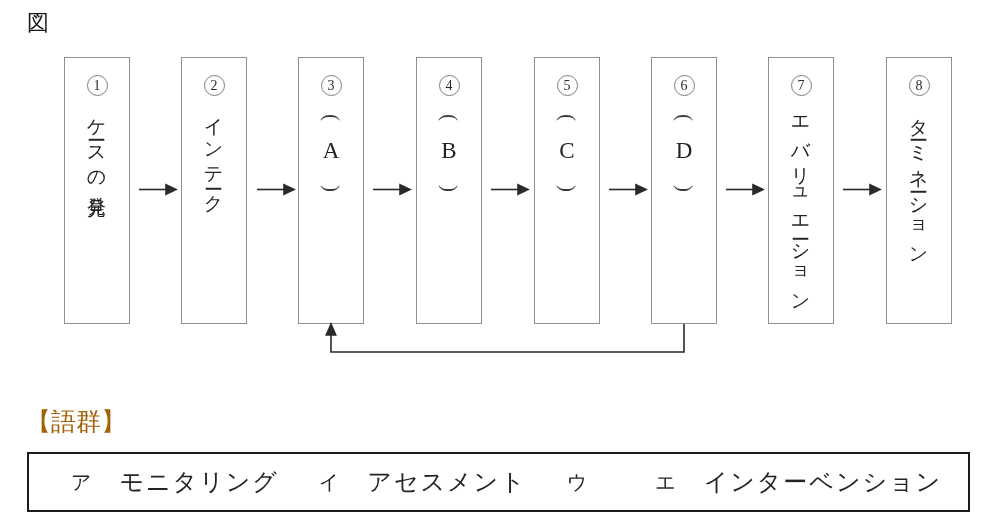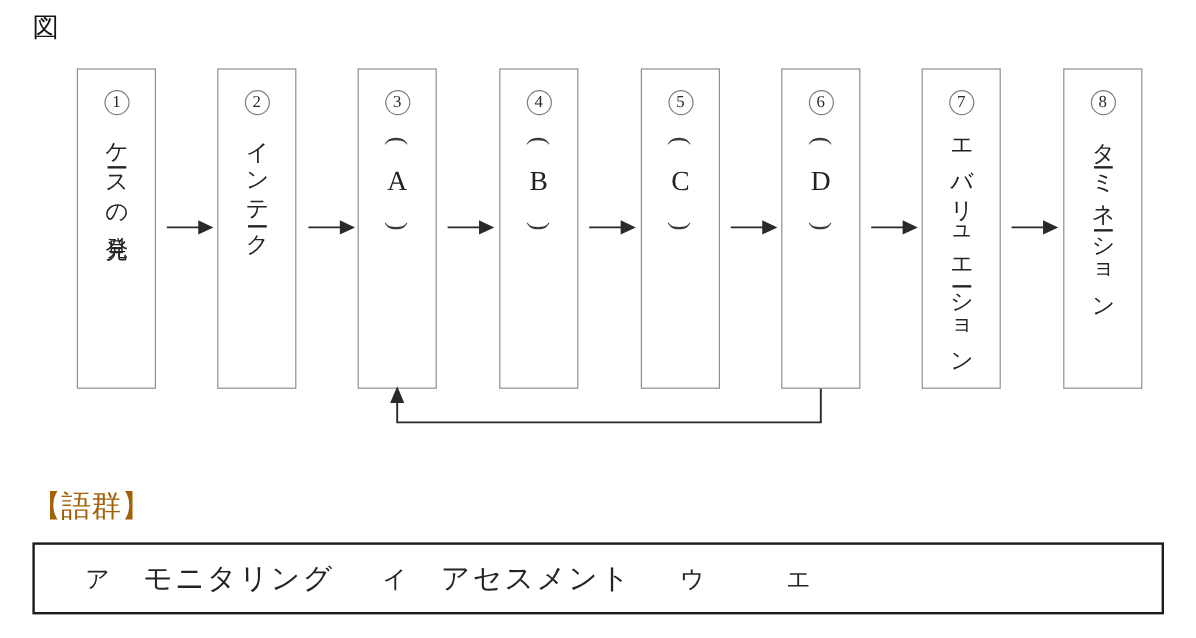--- a/index.html
+++ b/index.html
@@ -176,16 +176,17 @@
     </span>
     <span class="wg-item">
       <span class="wg-label">イ</span>
       <span class="wg-word">アセスメント</span>
     </span>
     <span class="wg-item">
       <span class="wg-label">ウ</span>
     </span>
     <span class="wg-item">
       <span class="wg-label">エ</span>
+      <span class="wg-word">インターベンション</span>
     </span>
   </div>
 
 </div>
 
 </body></html>

